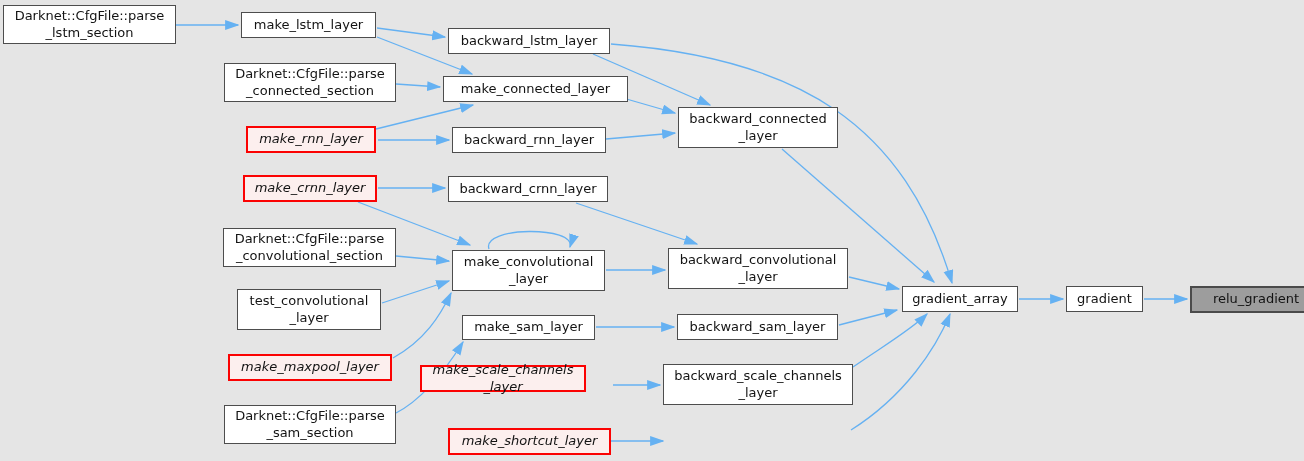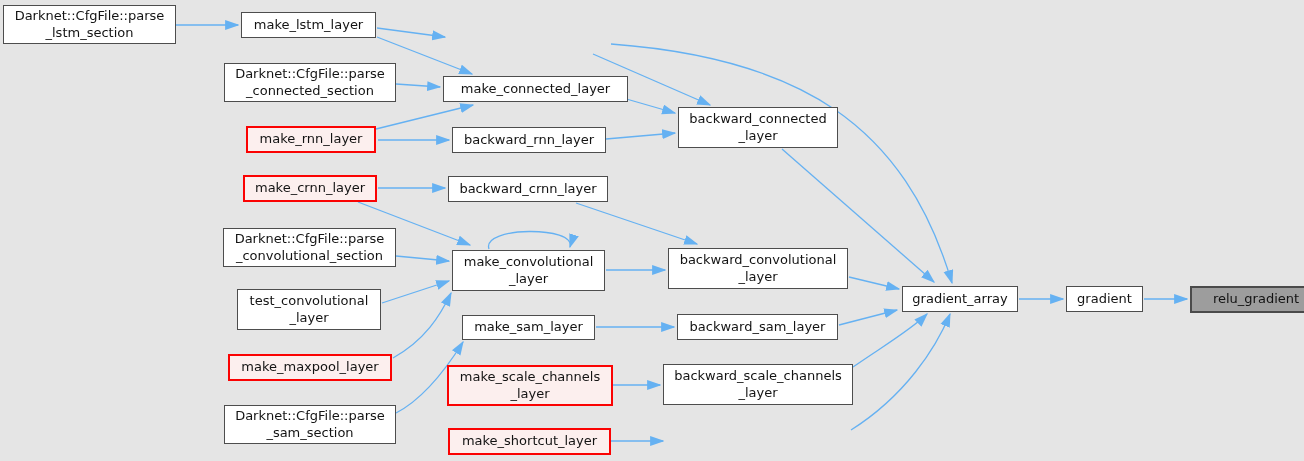--- a/index.html
+++ b/index.html
@@ -10,21 +10,21 @@
   }
   .edges{position:absolute;left:0;top:0;width:1304px;height:461px;}
   .node{
     position:absolute;box-sizing:border-box;
     display:flex;align-items:center;justify-content:center;
     text-align:center;white-space:pre-line;
     background:#ffffff;border:1px solid #4d4d4d;
     color:#131313;font-size:13px;line-height:1.28;
     padding:0 2px;cursor:pointer;
   }
-  .node.hl{border:2px solid #fb0202;background:#fcefee;}
+  .node.hl{border:2px solid #fb0202;background:#fcefee;font-style:italic;}
   .node.current{background:#9d9d9d;border:2px solid #4a4a4a;cursor:default;}
 </style>
 </head>
 <body>
 
 <div class="stage">
 
   <svg class="edges" width="1304" height="461" viewBox="0 0 1304 461">
     <defs>
       <marker id="ah" viewBox="0 0 10 7" refX="9" refY="3.5" markerWidth="11" markerHeight="8" orient="auto">
@@ -62,20 +62,21 @@
       <path marker-end="url(#ah)" d="M1019,299 L1063,299"></path>
       <path marker-end="url(#ah)" d="M1144,299 L1187,299"></path>
     </g>
   </svg>
 
   <div class="node" style="left:3px;top:5px;width:173px;height:39px">Darknet::CfgFile::parse
 _lstm_section</div>
 
   <div class="node" style="left:241px;top:12px;width:135px;height:26px">make_lstm_layer</div>
 
+  <div class="node" style="left:448px;top:28px;width:162px;height:26px">backward_lstm_layer</div>
 
   <div class="node" style="left:224px;top:63px;width:172px;height:39px">Darknet::CfgFile::parse
 _connected_section</div>
 
   <div class="node" style="left:443px;top:76px;width:185px;height:26px">make_connected_layer</div>
 
   <div class="node hl" style="left:246px;top:126px;width:130px;height:27px">make_rnn_layer</div>
 
   <div class="node" style="left:452px;top:127px;width:154px;height:26px">backward_rnn_layer</div>
 
@@ -103,21 +104,21 @@
   <div class="node" style="left:1066px;top:286px;width:77px;height:26px">gradient</div>
 
   <div class="node current" style="left:1190px;top:286px;width:132px;height:27px">relu_gradient</div>
 
   <div class="node" style="left:462px;top:315px;width:133px;height:25px">make_sam_layer</div>
 
   <div class="node" style="left:677px;top:314px;width:161px;height:26px">backward_sam_layer</div>
 
   <div class="node hl" style="left:228px;top:354px;width:164px;height:27px">make_maxpool_layer</div>
 
-  <div class="node hl" style="left:447px;top:365px;width:166px;height:41px">make_scale_channels
+  <div class="node hl" style="left:420px;top:365px;width:166px;height:27px">make_scale_channels
 _layer</div>
 
   <div class="node" style="left:663px;top:364px;width:190px;height:41px">backward_scale_channels
 _layer</div>
 
   <div class="node" style="left:224px;top:405px;width:172px;height:39px">Darknet::CfgFile::parse
 _sam_section</div>
 
   <div class="node hl" style="left:448px;top:428px;width:163px;height:27px">make_shortcut_layer</div>
 

